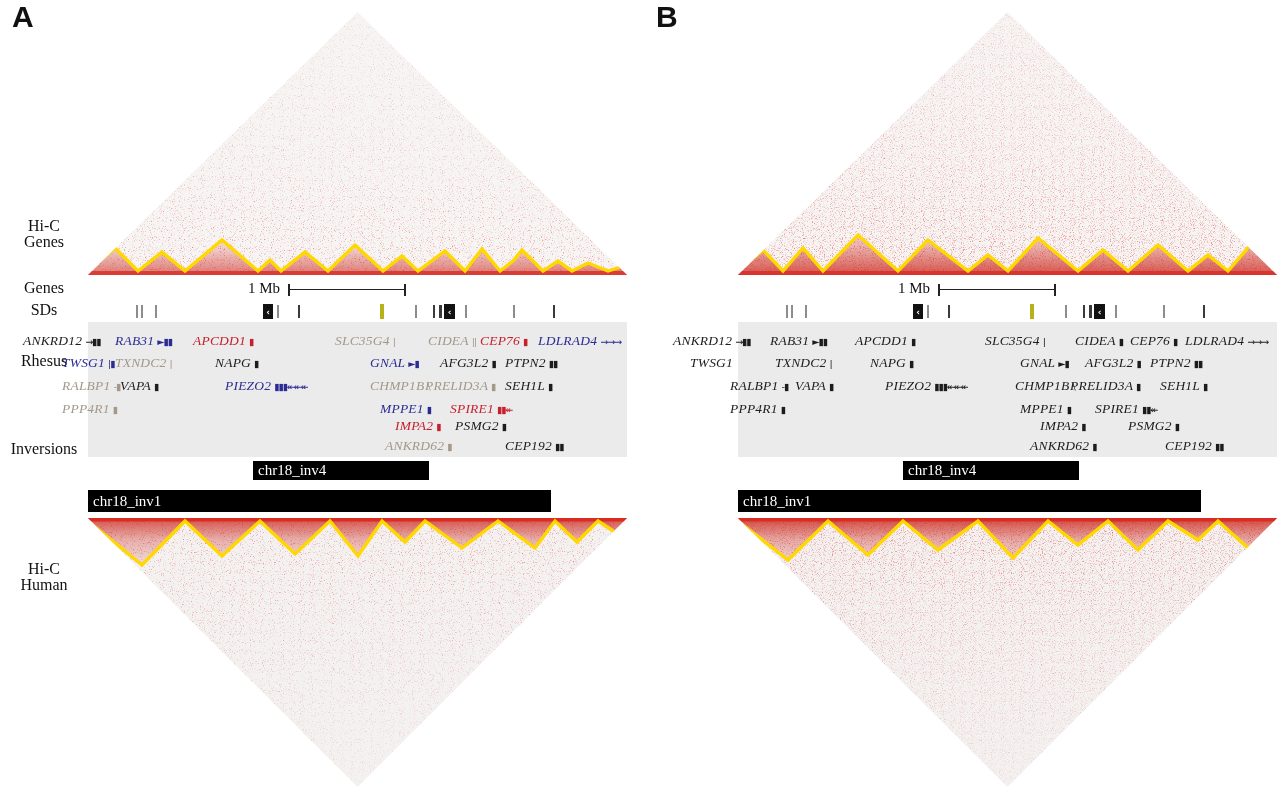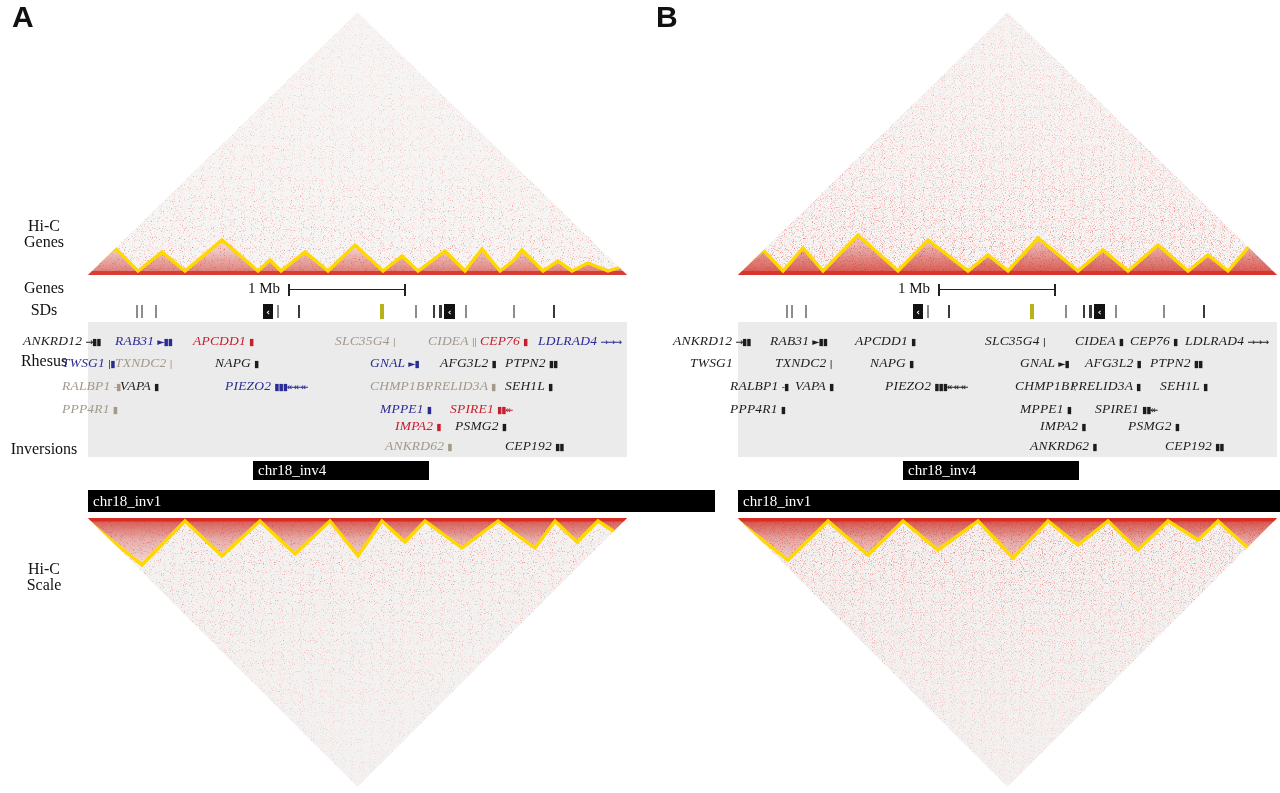--- a/index.html
+++ b/index.html
@@ -31,21 +31,21 @@
   
   .genes-box{position:absolute;top:322px;left:0;width:539px;height:135px;background:#ebebeb;overflow:visible;}
   .gene{position:absolute;white-space:nowrap;display:flex;align-items:center;}
   .gene i{font-size:13.5px;letter-spacing:0.2px;}
   .gene .glyph{font-family:"DejaVu Sans",sans-serif;font-style:normal;font-size:9.5px;
                letter-spacing:-1px;margin-left:3px;line-height:13px;}
   
   .inv{position:absolute;background:#000;color:#fff;font-size:15px;
        display:flex;align-items:center;padding-left:5px;box-sizing:border-box;}
   .inv4{left:165px;top:461px;width:176px;height:19px;}
-  .inv1{left:0;top:490px;width:627px;height:22px;align-items:center;}
+  .inv1{left:0;top:490px;width:463px;height:22px;align-items:center;}
 </style>
 </head>
 <body>
 
 <svg width="0" height="0" style="position:absolute" aria-hidden="true">
   <defs>
     <filter id="s1" x="0" y="0" width="100%" height="100%">
       <feTurbulence type="fractalNoise" baseFrequency="0.9" numOctaves="2" seed="3" stitchTiles="stitch"></feTurbulence>
       <feColorMatrix type="matrix" values="0 0 0 0 0.78  0 0 0 0 0.14  0 0 0 0 0.13  3 0 0 0 -1.75"></feColorMatrix>
     </filter>
@@ -64,21 +64,21 @@
   <div class="rl" style="top:218px">
     <span>Hi-C</span>
     <span>Genes</span>
   </div>
   <div class="rl" style="top:280px">Genes</div>
   <div class="rl" style="top:302px">SDs</div>
   <div class="rl" style="top:353px">Rhesus</div>
   <div class="rl" style="top:441px">Inversions</div>
   <div class="rl" style="top:561px">
     <span>Hi-C</span>
-    <span>Scale</span>
+    <span>Human</span>
   </div>
 
   <div class="panel" style="left:88px">
 
     <svg class="hic human" width="539" height="263" viewBox="0 0 539 263">
       <defs>
         <clipPath id="clip-h0">
             <polygon points="0,263 539,263 269.5,0"></polygon>
           </clipPath>
         <linearGradient id="mg-h0" x1="0" y1="0" x2="0" y2="1">

